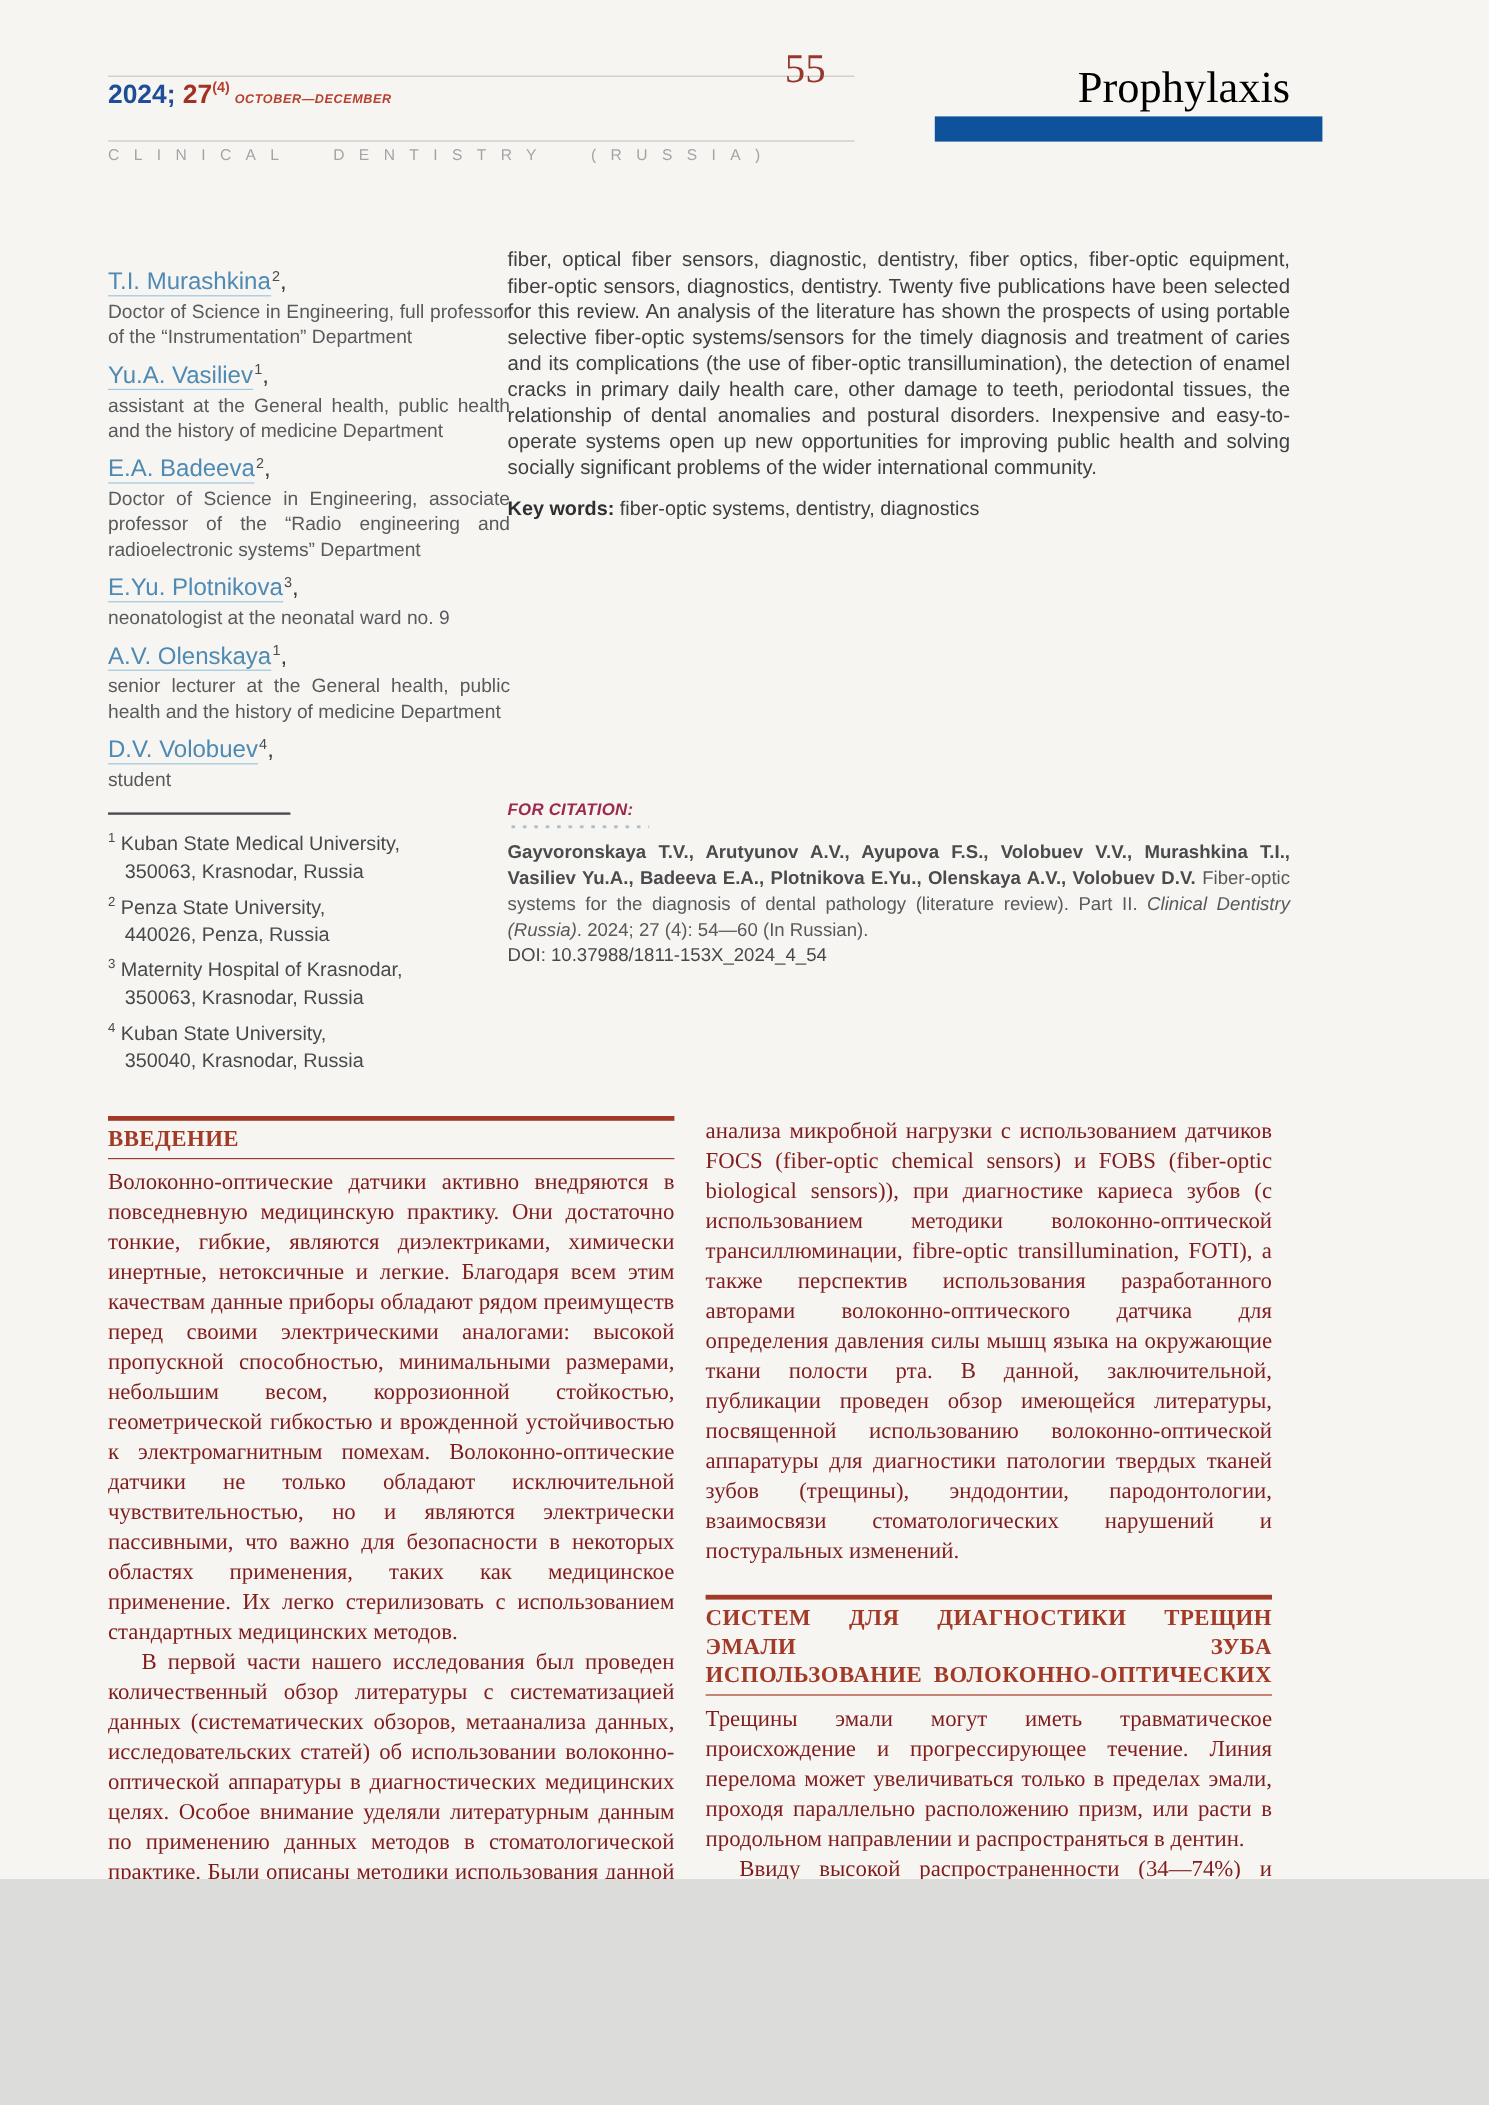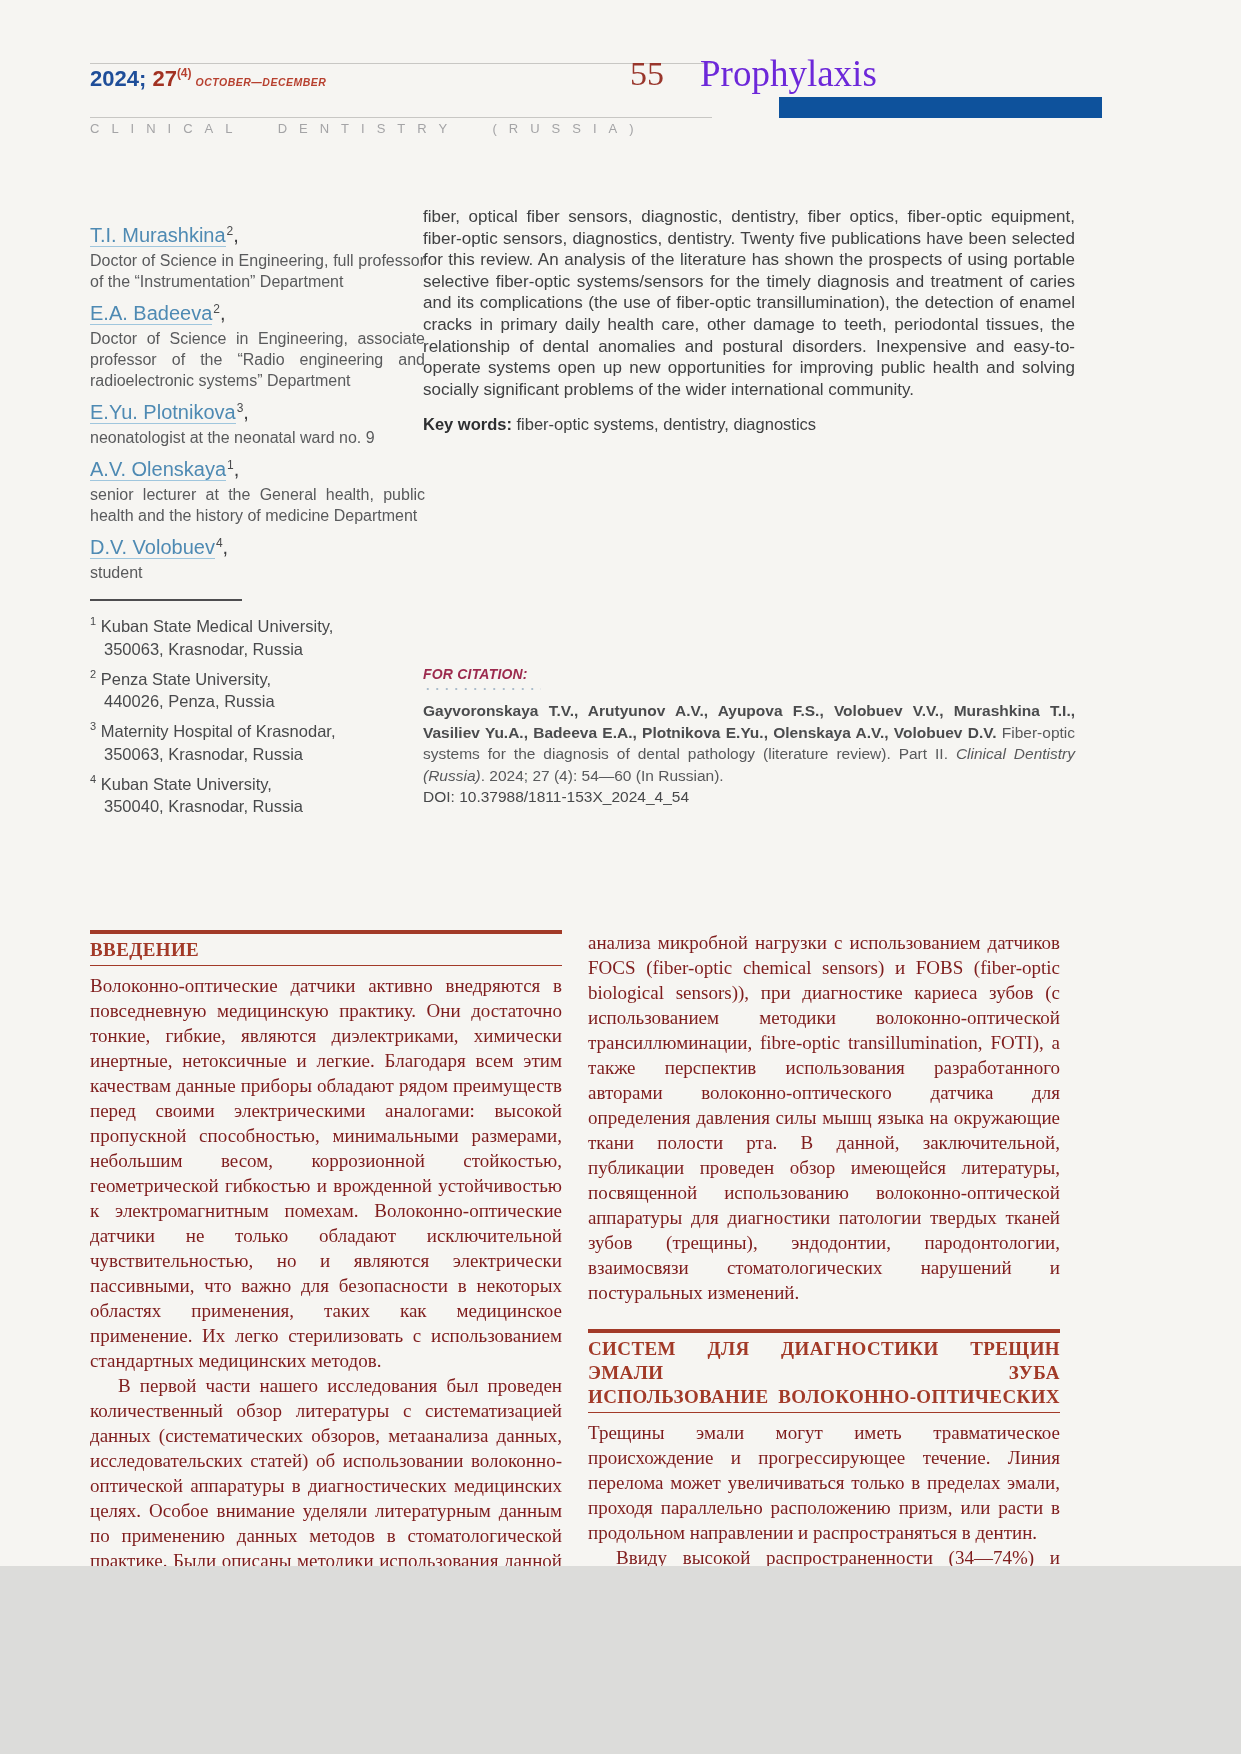--- a/index.html
+++ b/index.html
@@ -12,30 +12,30 @@
   
   .hairline { position:absolute; height:1px; background:#c8c7c4; }
   .rule-top    { left:90px;  top:63px;  width:622px; }
   .rule-mid    { left:90px;  top:117px; width:622px; }
   .issue-line { position:absolute; left:90px; top:66px; white-space:nowrap; }
   .issue-year   { font-size:22px; font-weight:bold; color:#1f4e99; }
   .issue-volume { font-size:22px; font-weight:bold; color:#a23222; }
   .issue-sup    { font-size:12px; font-weight:bold; color:#b7402f; vertical-align:9px; }
   .issue-months { font-size:10.5px; font-weight:bold; font-style:italic; color:#b7402f; letter-spacing:.5px; margin-left:4px; }
   .page-number {
-    position:absolute; left:630px; top:55px; width:82px; text-align:left;
+    position:absolute; left:630px; top:39px; width:82px; text-align:center;
     font-family:"Liberation Serif", serif; font-size:34px; color:#99362c;
   }
   .masthead {
     position:absolute; left:90px; top:121px; width:630px; white-space:nowrap; overflow:hidden;
     font-size:13px; color:#a4a4a6; letter-spacing:12px; word-spacing:18px;
   }
   .section-label {
-    position:absolute; left:700px; top:52px; width:375px; 
-    font-family:"Liberation Serif", serif; font-size:37px; color:#6d28d9;
+    position:absolute; left:700px; top:52px; width:375px; text-align:right;
+    font-family:"Liberation Serif", serif; font-size:37px; color:#000000;
   }
   .blue-bar { position:absolute; left:779px; top:97px; width:323px; height:21px; background:#0e529c; }
 
   
   .authors-col { position:absolute; left:90px; top:222px; width:335px; }
   .author { margin-bottom:8px; }
   .author-name {
     font-size:20px; color:#4e8ab3; text-decoration:none;
     border-bottom:1.5px solid #9fc6dd; line-height:26px; cursor:pointer;
   }
@@ -100,20 +100,24 @@
   <div class="section-label">Prophylaxis</div>
   <div class="blue-bar"></div>
 
   <div class="authors-col">
 
     <div class="author">
       <div><a class="author-name">T.I. Murashkina</a><sup class="author-sup">2</sup><span class="name-comma">,</span></div>
       <div class="author-role">Doctor of Science in Engineering, full professor of the “Instrumentation” Department</div>
     </div>
 
+    <div class="author">
+      <div><a class="author-name">Yu.A. Vasiliev</a><sup class="author-sup">1</sup><span class="name-comma">,</span></div>
+      <div class="author-role">assistant at the General health, public health and the history of medicine Department</div>
+    </div>
 
     <div class="author">
       <div><a class="author-name">E.A. Badeeva</a><sup class="author-sup">2</sup><span class="name-comma">,</span></div>
       <div class="author-role">Doctor of Science in Engineering, associate professor of the “Radio engineering and radioelectronic systems” Department</div>
     </div>
 
     <div class="author">
       <div><a class="author-name">E.Yu. Plotnikova</a><sup class="author-sup">3</sup><span class="name-comma">,</span></div>
       <div class="author-role">neonatologist at the neonatal ward no. 9</div>
     </div>

